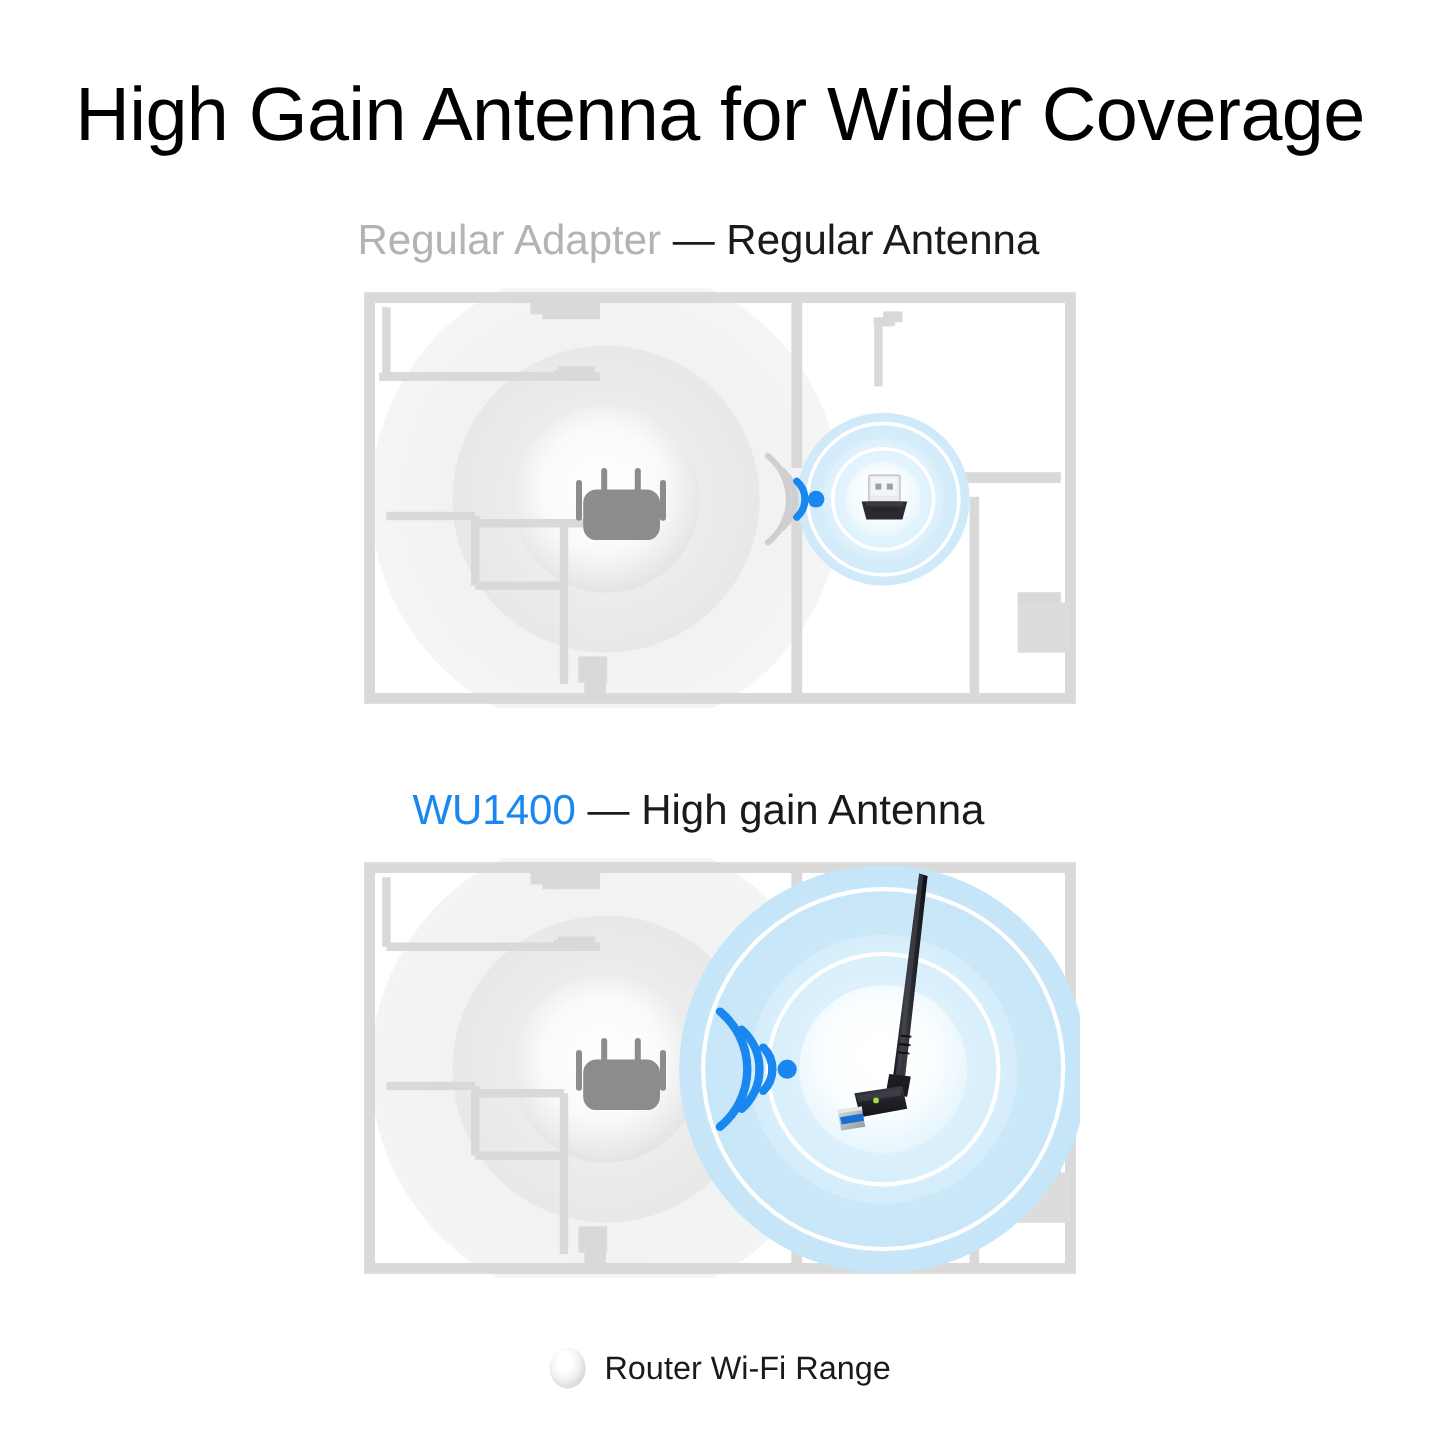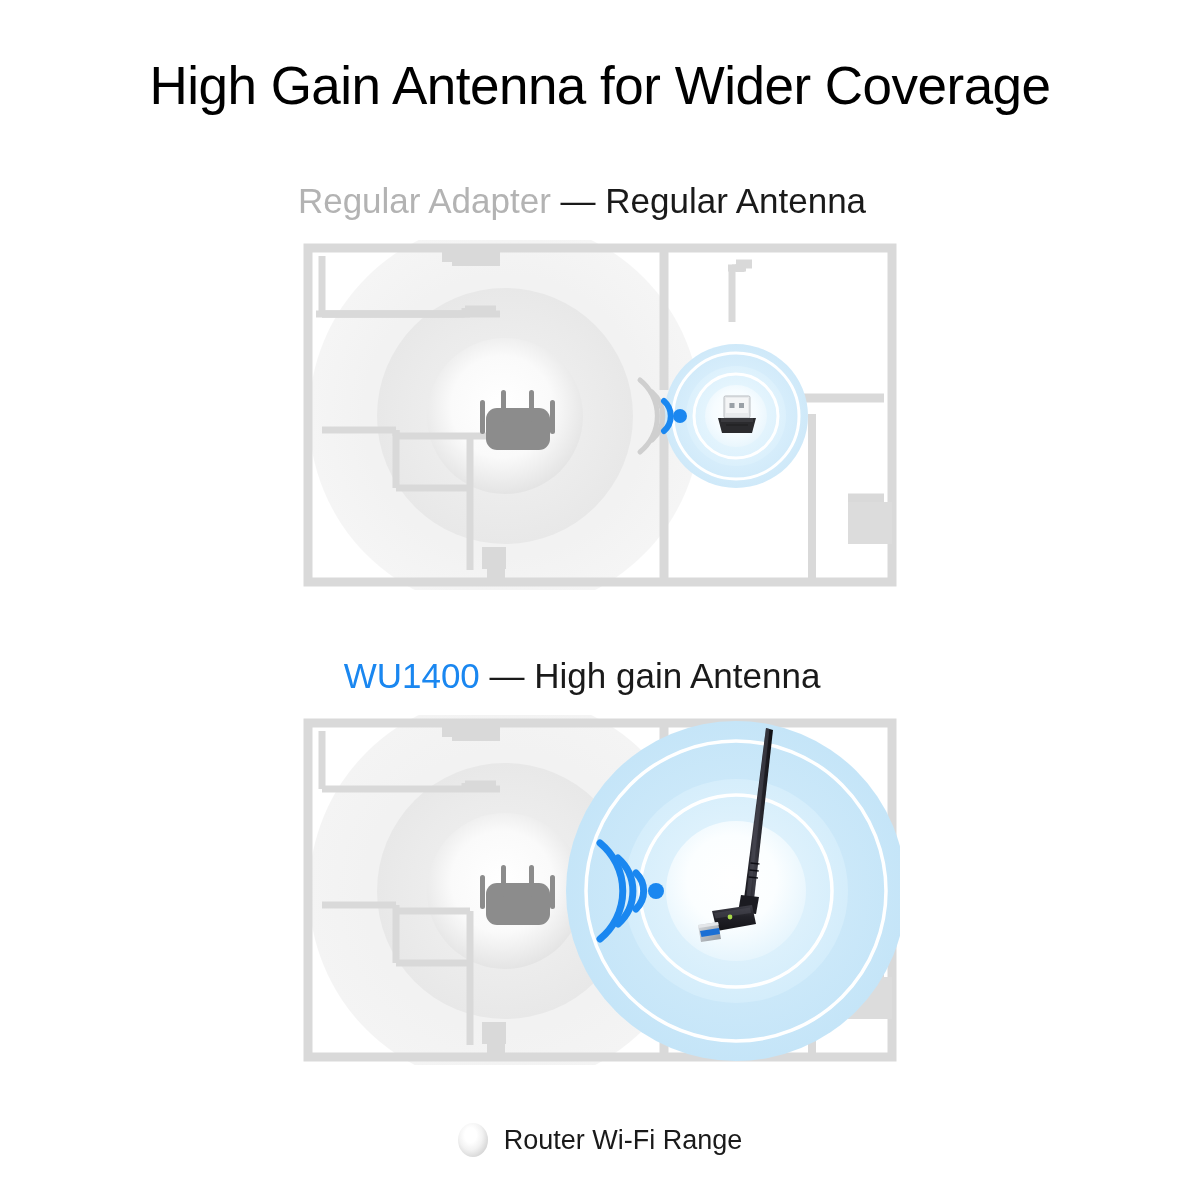--- a/index.html
+++ b/index.html
@@ -11,25 +11,25 @@
     width: 1200px;
     height: 1200px;
     position: relative;
     font-family: "Liberation Sans", sans-serif;
     overflow: hidden;
   }
 
   
   #page-title {
     position: absolute;
-    top: 50px;
+    top: 60px;
     left: 0;
     width: 1200px;
     text-align: center;
-    font-size: 53px;
+    font-size: 63px;
     line-height: 72px;
     font-weight: 400;
     color: #000000;
     letter-spacing: -0.5px;
     white-space: nowrap;
   }
 
   
   .section-caption {
     position: absolute;

